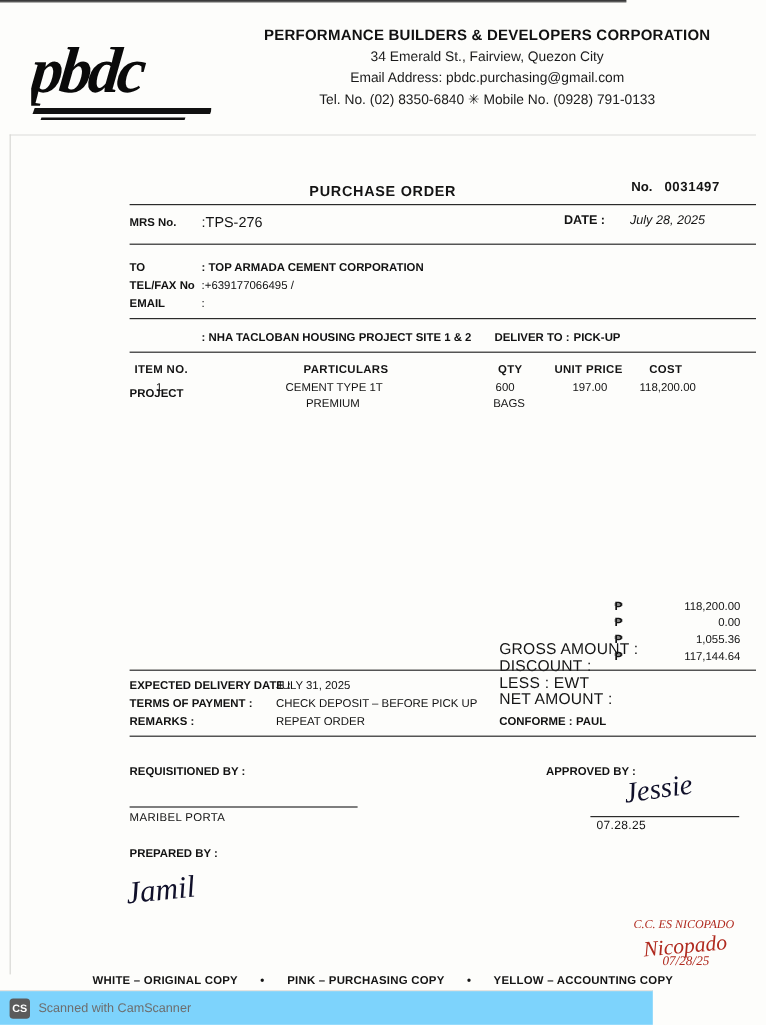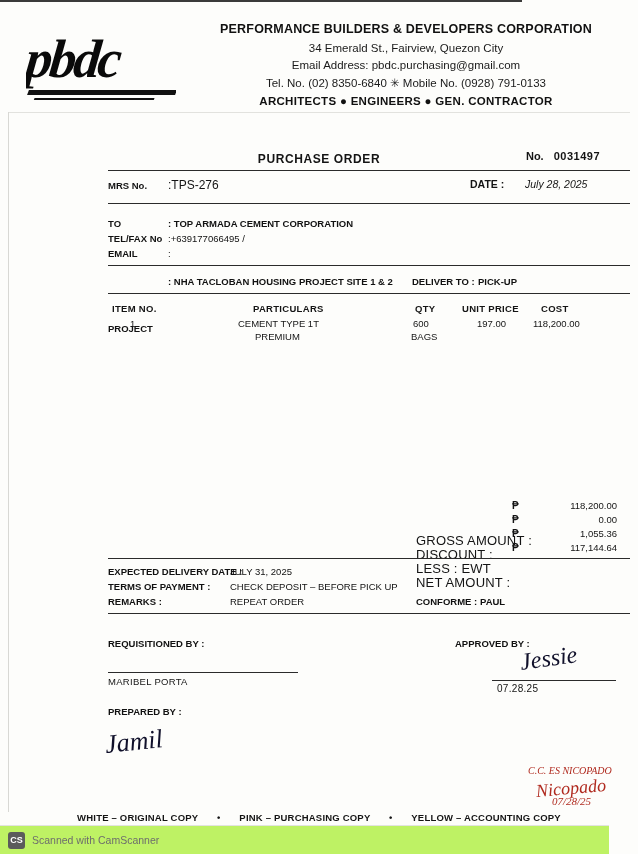--- a/index.html
+++ b/index.html
@@ -254,23 +254,23 @@
   .footer-copies span.sep {
     margin: 0 16px;
     font-weight: bold;
   }
 
   
   .cam-bar {
     position: absolute;
     left: 0;
     bottom: 0;
-    width: 609px;
+    width: 544px;
     height: 28px;
-    background: #bef264;
+    background: #7dd3fc;
     border-top: 1px solid #e3e3e0;
     display: flex;
     align-items: center;
   }
   .cam-logo {
     width: 17px;
     height: 17px;
     background: #5b5b5b;
     color: #fff;
     font-size: 9px;
@@ -296,21 +296,20 @@
     <div class="logo">
       <div class="logo-text">pbdc</div>
       <div class="logo-underline"></div>
       <div class="logo-underline2"></div>
     </div>
     <div class="company-block">
       <div class="company-name">PERFORMANCE BUILDERS &amp; DEVELOPERS CORPORATION</div>
       <div class="company-line">34 Emerald St., Fairview, Quezon City</div>
       <div class="company-line">Email Address: pbdc.purchasing@gmail.com</div>
       <div class="company-line">Tel. No. (02) 8350-6840 ✳ Mobile No. (0928) 791-0133</div>
-      <div class="company-tagline">ARCHITECTS ● ENGINEERS ● GEN. CONTRACTOR</div>
     </div>
   </div>
 
   <div class="top-rule"></div>
   <div class="edge-line"></div>
 
   <div class="po-title">PURCHASE ORDER</div>
   <div class="po-number-label">
     <span>No.</span><span class="po-number-value">0031497</span>
   </div>

